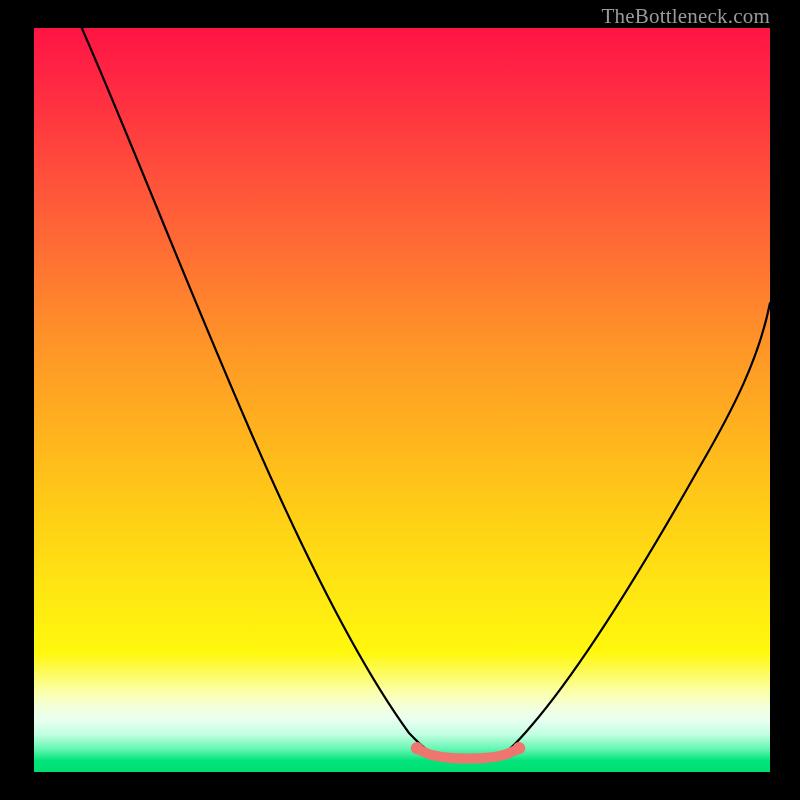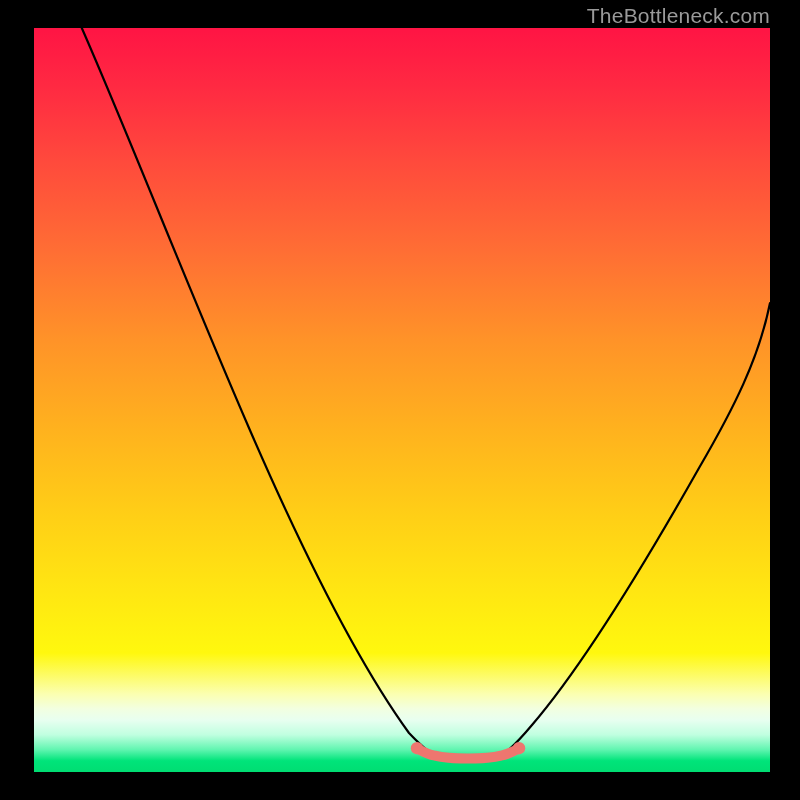--- a/index.html
+++ b/index.html
@@ -46,21 +46,21 @@
     left: 0;
     top: 0;
     width: 736px;
     height: 744px;
     pointer-events: none;
   }
   .watermark {
     position: absolute;
     top: 4px;
     right: 30px;
-    font-family: Liberation Sans, sans-serif;
+    font-family: Liberation Serif, serif;
     font-size: 21px;
     font-weight: 500;
     color: #9a9a9a;
     letter-spacing: 0.2px;
   }
 </style>
 </head>
 <body>
 
 <div class="chart-container">

